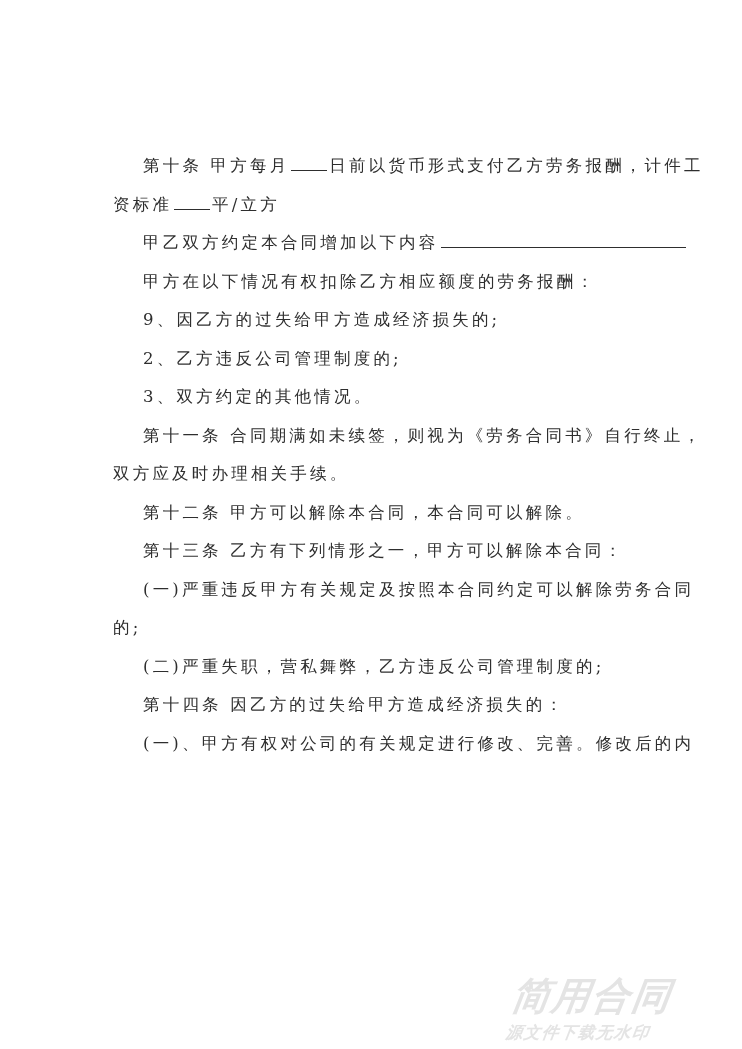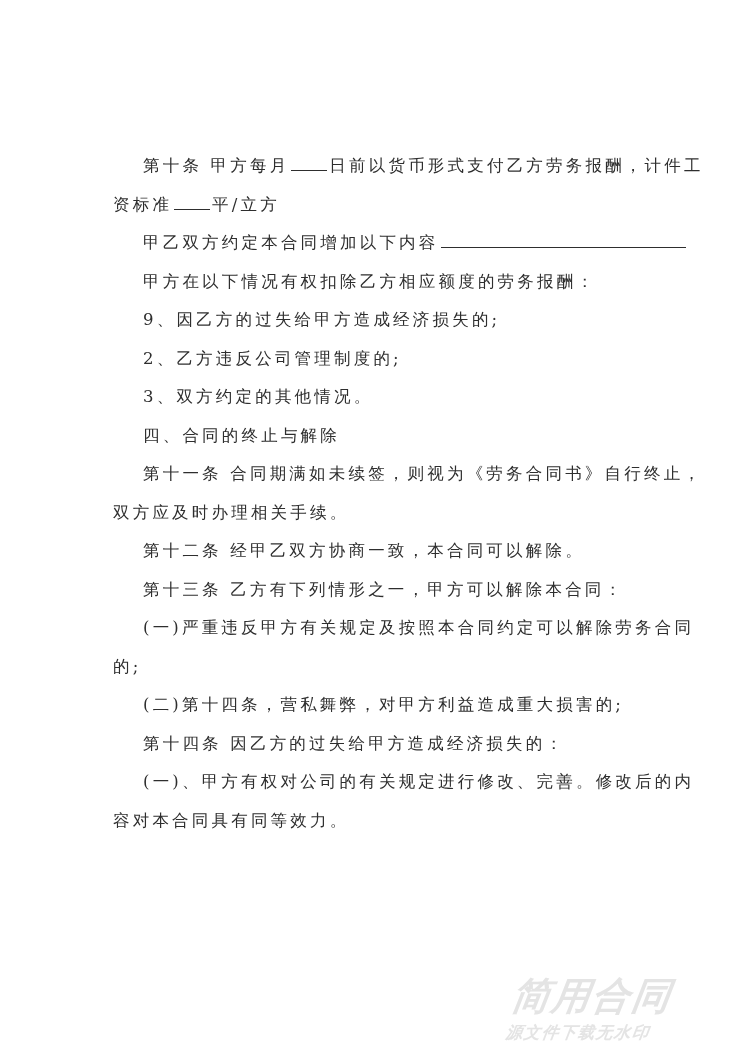--- a/index.html
+++ b/index.html
@@ -97,31 +97,29 @@
     </div>
 
     <div class="line indent">
       <span>甲乙双方约定本合同增加以下内容</span><span class="blank-long"></span>
     </div>
 
     <div class="line indent">甲方在以下情况有权扣除乙方相应额度的劳务报酬：</div>
     <div class="line indent">9、因乙方的过失给甲方造成经济损失的;</div>
     <div class="line indent">2、乙方违反公司管理制度的;</div>
     <div class="line indent">3、双方约定的其他情况。</div>
-    <div class="line indent">四、合同的终止与解除</div>
     <div class="line indent">第十一条 合同期满如未续签，则视为《劳务合同书》自行终止，</div>
     <div class="line">双方应及时办理相关手续。</div>
-    <div class="line indent">第十二条 经甲乙双方协商一致，本合同可以解除。</div>
+    <div class="line indent">第十二条 甲方可以解除本合同，本合同可以解除。</div>
     <div class="line indent">第十三条 乙方有下列情形之一，甲方可以解除本合同：</div>
     <div class="line indent">(一)严重违反甲方有关规定及按照本合同约定可以解除劳务合同</div>
     <div class="line">的;</div>
-    <div class="line indent">(二)第十四条，营私舞弊，对甲方利益造成重大损害的;</div>
+    <div class="line indent">(二)严重失职，营私舞弊，乙方违反公司管理制度的;</div>
     <div class="line indent">第十四条 因乙方的过失给甲方造成经济损失的：</div>
     <div class="line indent">(一)、甲方有权对公司的有关规定进行修改、完善。修改后的内</div>
-    <div class="line">容对本合同具有同等效力。</div>
 
   </div>
 
   <div class="watermark">
     <div class="wm-title">简用合同</div>
     <div class="wm-sub">源文件下载无水印</div>
   </div>
 </div>
 
 </body></html>

